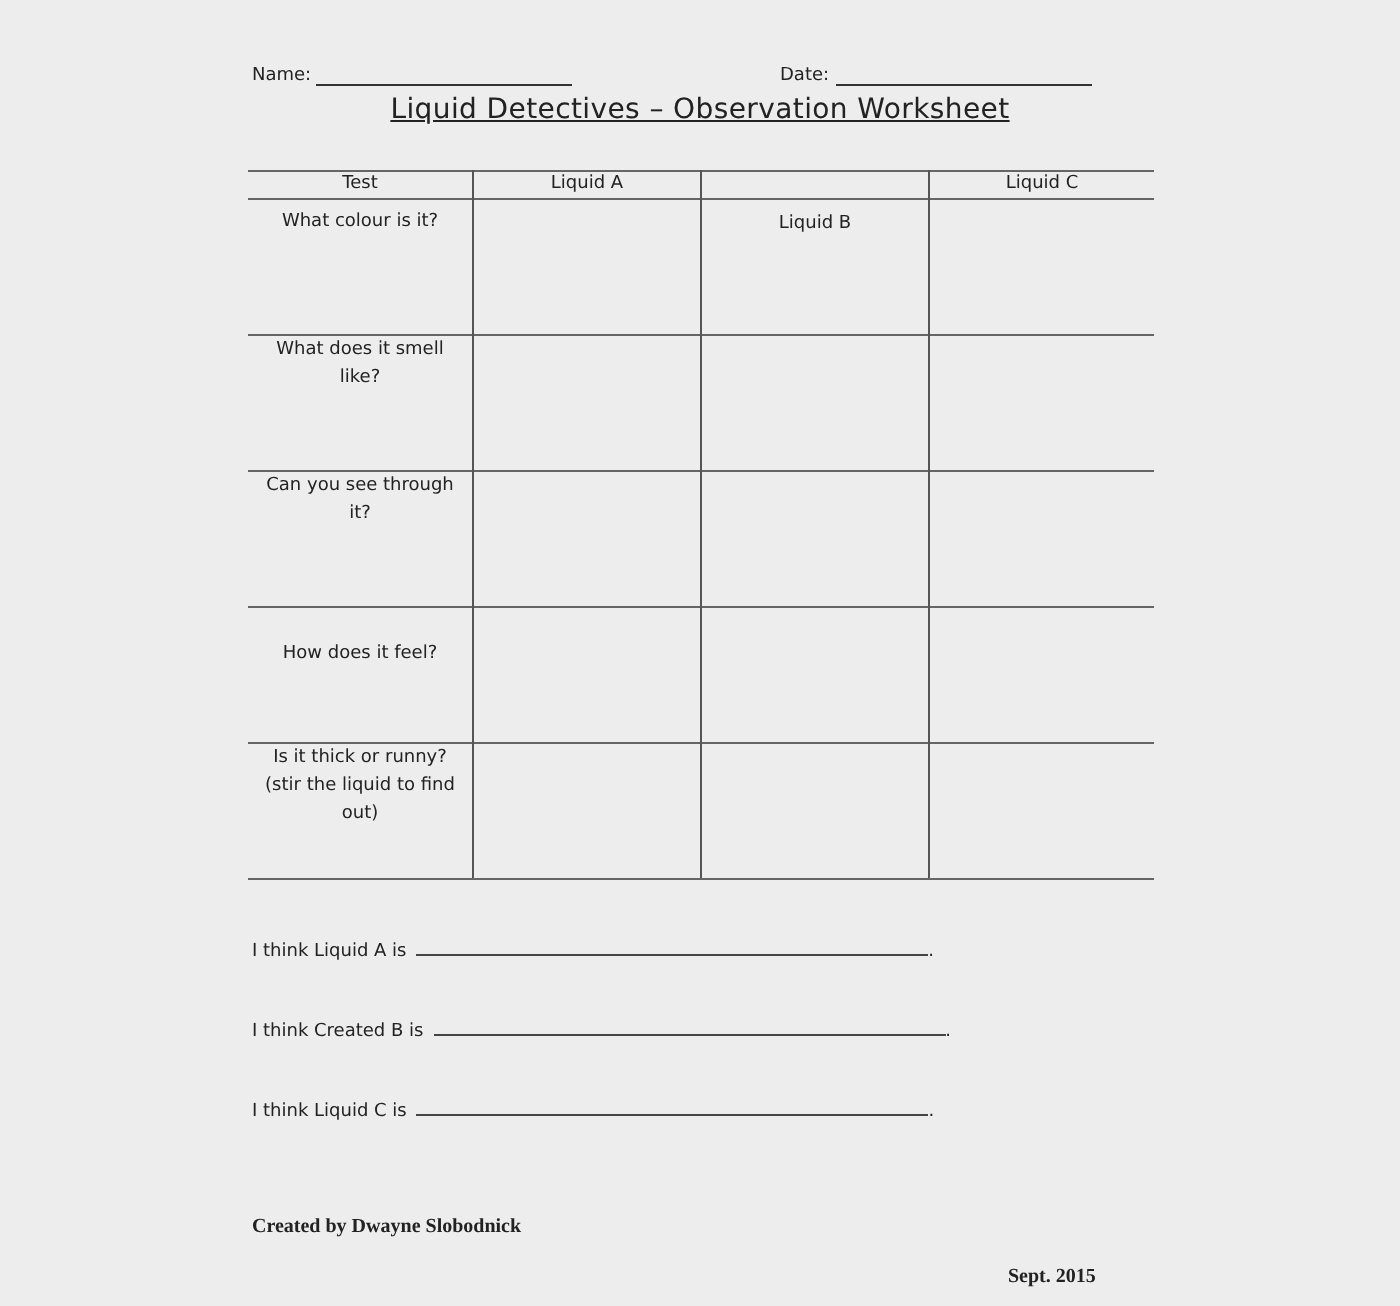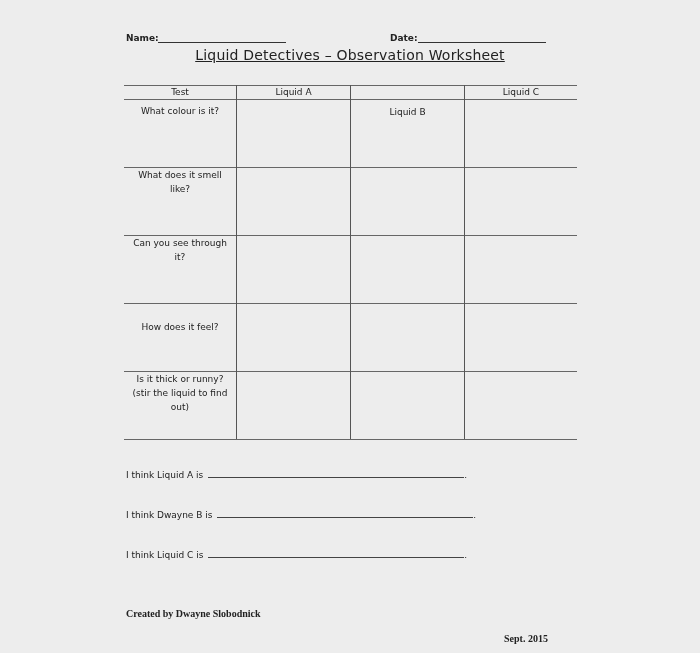--- a/index.html
+++ b/index.html
@@ -1,18 +1,18 @@
 <!DOCTYPE html>
 <html><head>
 <meta charset="utf-8">
 <style>
   html, body { margin:0; padding:0; }
   body { width:700px; height:653px; background:#ededed; position:relative; overflow:hidden;
          font-family:"DejaVu Sans", sans-serif; color:#222; }
-  .abs { position:absolute;font-weight:bold; }
+  .abs { position:absolute; }
   .small { font-size:9px; }
   .hdr-line { position:absolute; height:0; border-bottom:1px solid #333; }
   .title { position:absolute; left:0; width:700px; top:47px; text-align:center; font-size:14px;
            text-decoration:underline; letter-spacing:0.2px; }
   .grid-h { position:absolute; left:124px; width:453px; height:0; border-top:1.5px solid #666; }
   .grid-v { position:absolute; width:0; border-left:1.5px solid #555; }
   .th { position:absolute; top:87px; font-size:9px; text-align:center; }
   .q { position:absolute; left:124px; width:112px; font-size:9px; text-align:center; line-height:14px; }
   .answer { position:absolute; left:126px; font-size:9px; }
   .answer .blank { display:inline-block; width:256px; border-bottom:1px solid #444; margin-left:2px; height:8px; vertical-align:baseline; }
@@ -57,21 +57,21 @@
     <div class="abs" style="left:237px;top:100px;width:113px;height:67px;"></div>
     <div class="abs" style="left:351px;top:100px;width:113px;height:67px;"></div>
     <div class="abs" style="left:465px;top:100px;width:112px;height:67px;"></div>
   </div>
 
   <div class="answer" style="top:469px;">
     <span>I think Liquid A is</span>
     <span class="blank"></span>.
   </div>
   <div class="answer" style="top:509px;">
-    <span>I think Dwayne B is</span>
+    <span>I think Created B is</span>
     <span class="blank"></span>.
   </div>
   <div class="answer" style="top:549px;">
     <span>I think Liquid C is</span>
     <span class="blank"></span>.
   </div>
 
   <div class="footer" style="left:126px;">Created by Dwayne Slobodnick</div>
   <div class="footer" style="left:504px;margin-top:25px;">Sept. 2015</div>
 </div>

